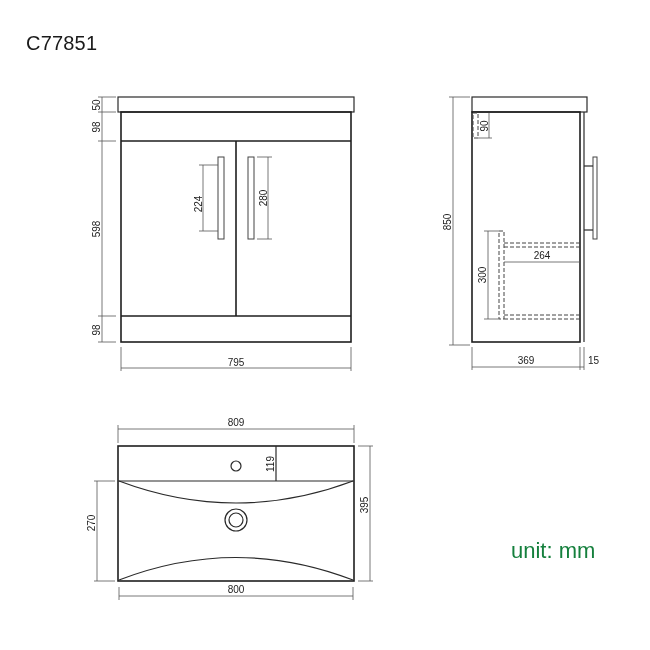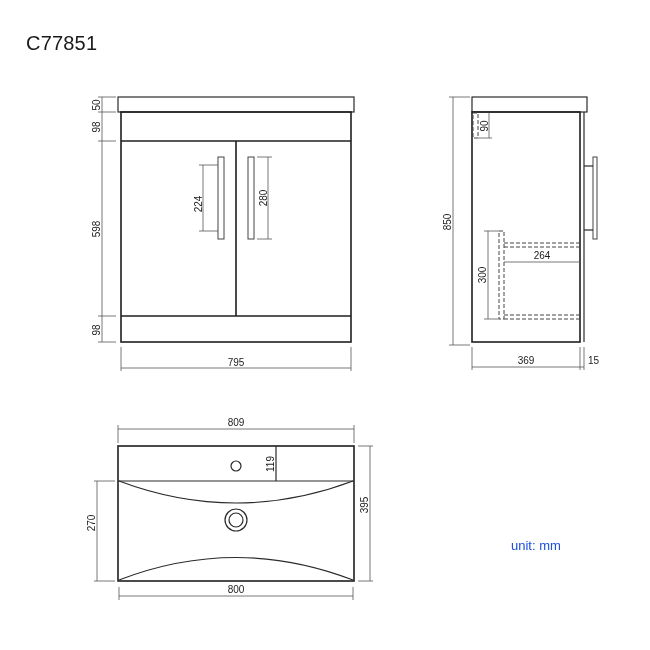--- a/index.html
+++ b/index.html
@@ -1,18 +1,18 @@
 <!DOCTYPE html>
 <html><head>
   <meta charset="utf-8">
   <style>
     html, body { margin: 0; padding: 0; background: #ffffff; }
     body { width: 650px; height: 650px; position: relative; overflow: hidden; font-family: "Liberation Sans", sans-serif; }
     .title { position: absolute; left: 26px; top: 32px; font-size: 20px; color: #1a1a1a; letter-spacing: 0.2px; text-align: right; }
-    .unit { position: absolute; left: 511px; top: 538px; font-size: 13px; color: #1d4ed8; }
+    .unit { position: absolute; left: 511px; top: 538px; font-size: 22px; color: #15803d; }
     svg { position: absolute; left: 0; top: 0; }
     .o { stroke: #1e1e1e; stroke-width: 1.6; fill: none; }
     .o2 { stroke: #2a2a2a; stroke-width: 1.2; fill: none; }
     .d { stroke: #555; stroke-width: 0.8; fill: none; }
     .h { stroke: #444; stroke-width: 1; fill: #fff; }
     .dash { stroke: #444; stroke-width: 1; fill: none; stroke-dasharray: 4 2; }
     .t { font-family: "Liberation Sans", sans-serif; font-size: 10px; fill: #222; }
   </style>
 </head>
 <body>

